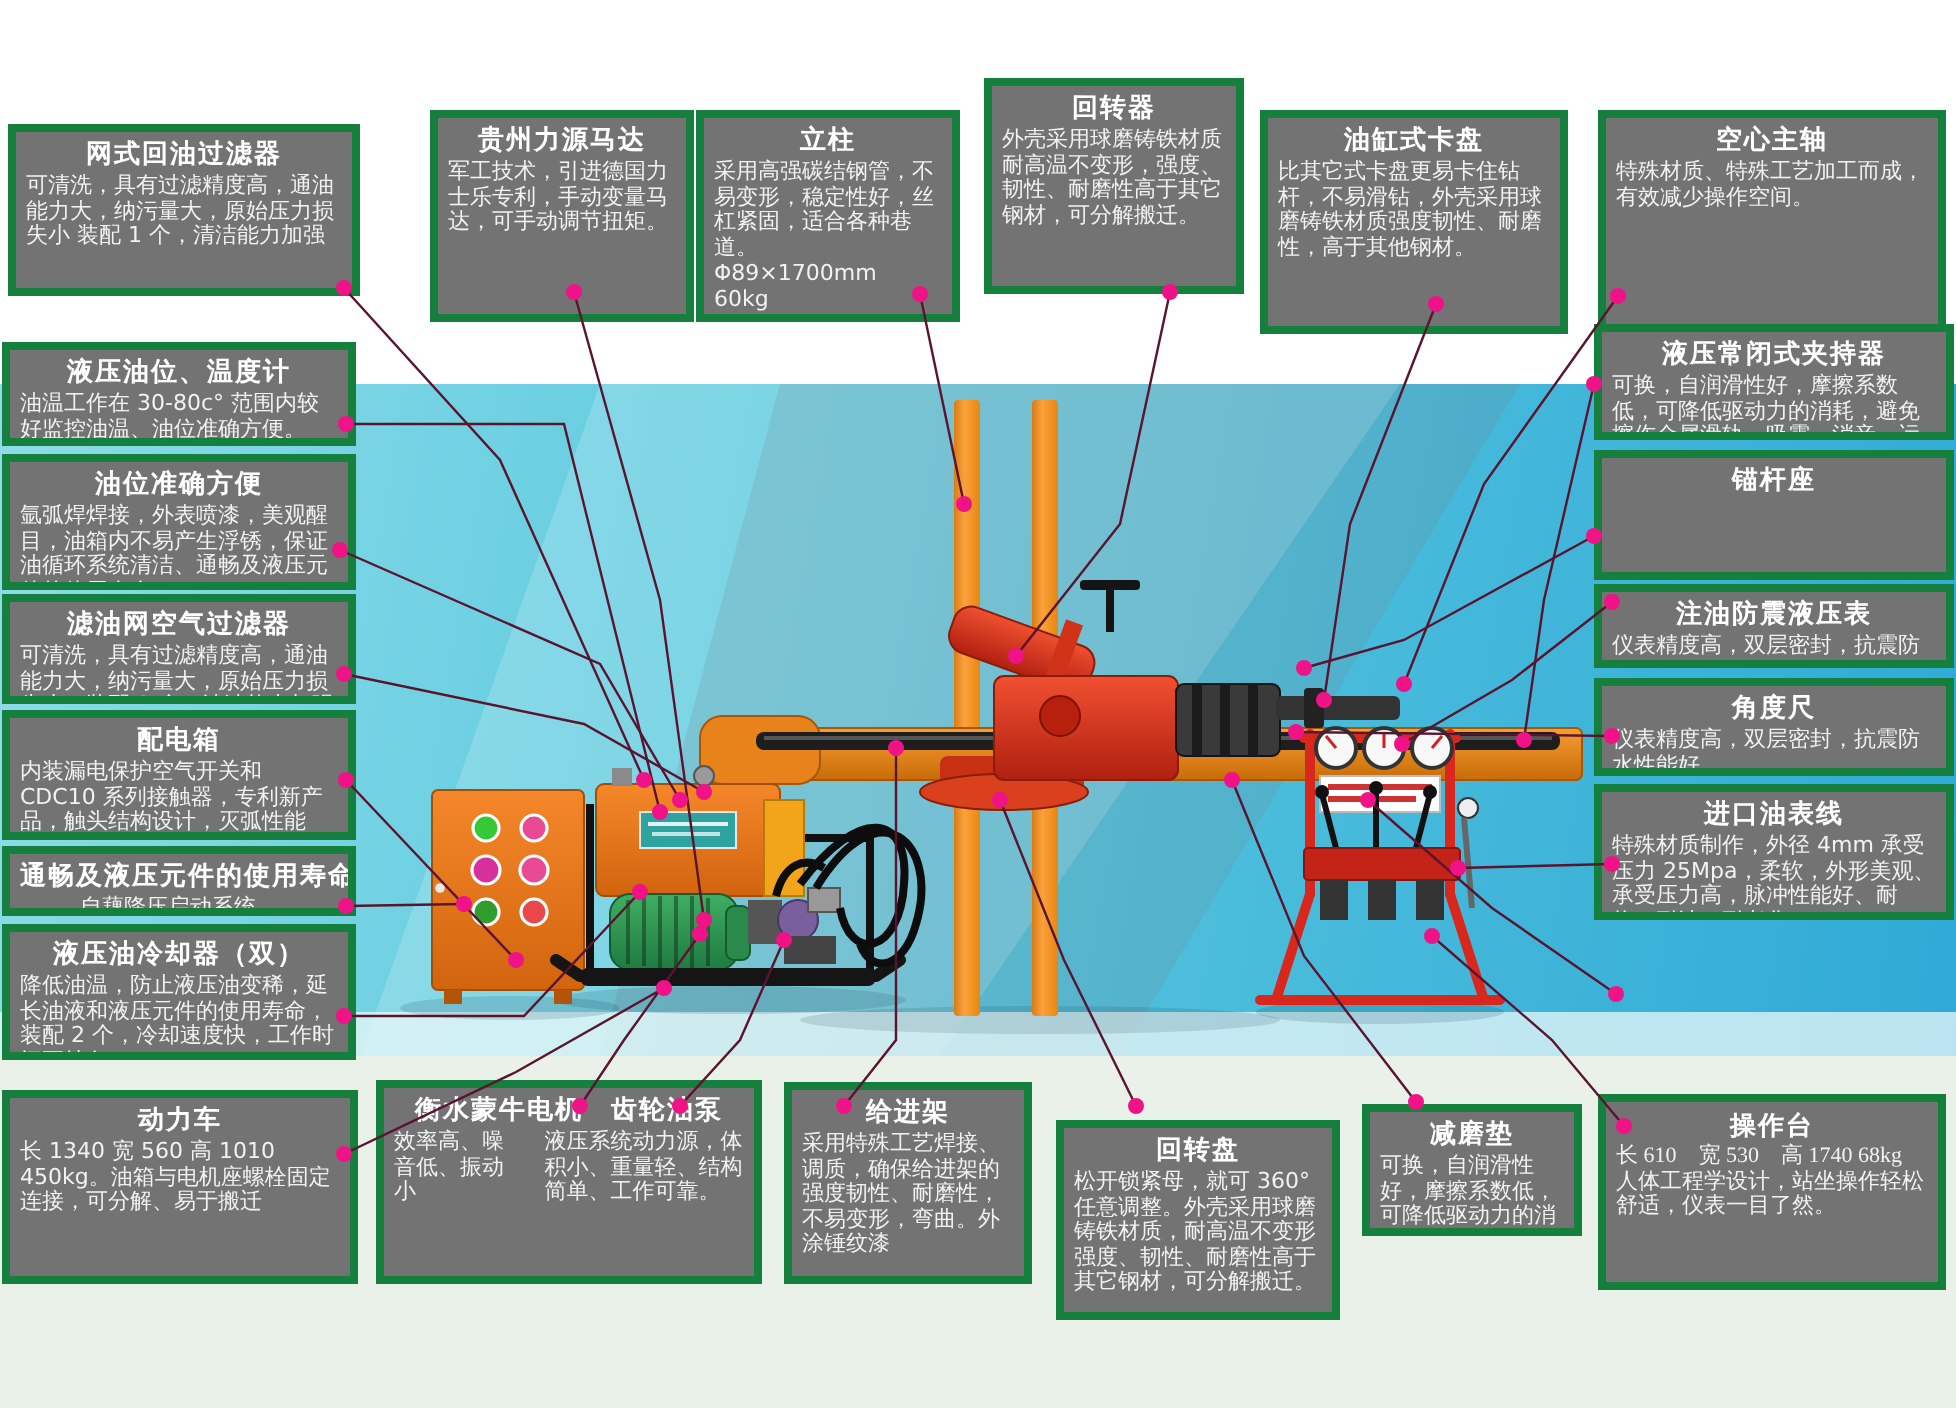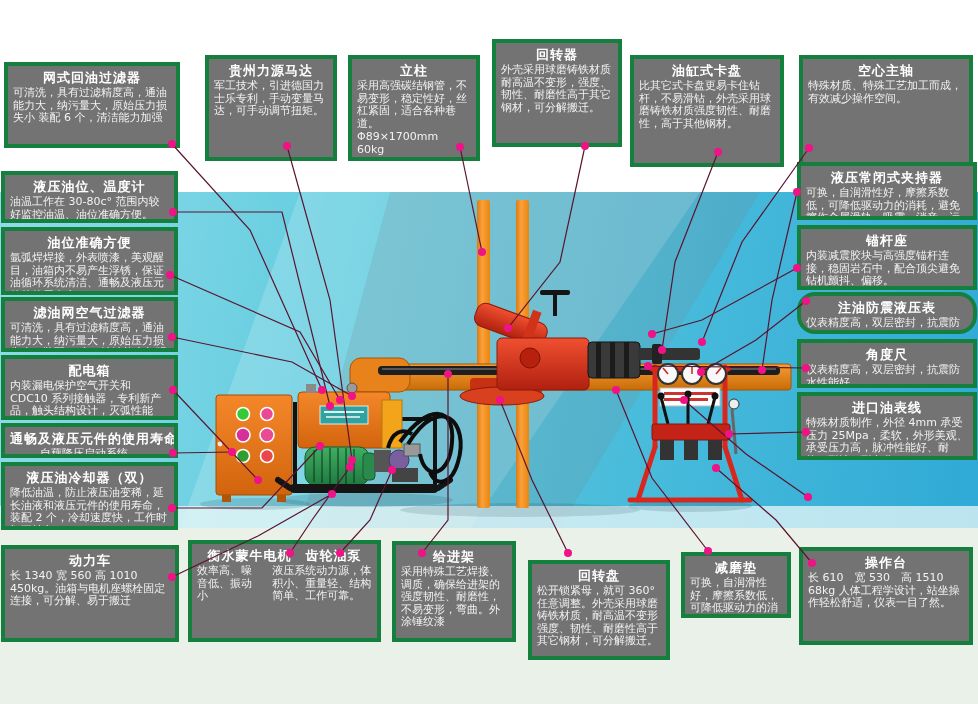--- a/index.html
+++ b/index.html
@@ -29,43 +29,43 @@
   .callout .b{
     font-size:11px;line-height:12.6px;color:#f2f2f2;margin-top:1px;
   }
   .callout .b2{font-size:11px;line-height:12.6px;color:#f2f2f2;margin-top:1px;}
   .center .b{text-align:center;}
   .twocol{display:flex;gap:14px;}
   .twocol .colL{width:38%;}
   .twocol .colR{width:62%;}
   
   .c0{left:4px;top:62px;width:176px;height:86px;}
-  .c1{left:205px;top:55px;width:132px;height:106px;}
+  .c1{left:215px;top:55px;width:132px;height:106px;}
   .c2{left:348px;top:55px;width:132px;height:106px;}
   .c3{left:492px;top:39px;width:130px;height:108px;}
   .c4{left:630px;top:55px;width:154px;height:112px;}
   .c5{left:799px;top:55px;width:174px;height:119px;}
   .c6{left:1px;top:171px;width:177px;height:52px;}
   .c7{left:1px;top:227px;width:177px;height:68px;}
   .c8{left:1px;top:297px;width:177px;height:55px;}
   .c9{left:1px;top:355px;width:177px;height:65px;}
   .c10{left:1px;top:423px;width:177px;height:35px;}
   .c11{left:1px;top:462px;width:177px;height:68px;}
   .c12{left:797px;top:162px;width:180px;height:58px;}
   .c13{left:797px;top:225px;width:180px;height:65px;}
-  .c14{left:797px;top:292px;width:180px;height:42px;border-radius:18px;}
+  .c14{left:797px;top:292px;width:180px;height:42px;}
   .c15{left:797px;top:339px;width:180px;height:49px;}
   .c16{left:797px;top:392px;width:180px;height:68px;}
   .c17{left:797px;top:463px;width:180px;height:70px;}
   .c18{left:1px;top:545px;width:178px;height:97px;}
   .c19{left:188px;top:540px;width:193px;height:102px;}
   .c20{left:392px;top:541px;width:124px;height:101px;}
   .c21{left:528px;top:560px;width:142px;height:100px;}
   .c22{left:681px;top:552px;width:110px;height:66px;}
-  .c23{left:799px;top:547px;width:174px;height:98px;}
+  .c23{left:799px;top:547px;width:174px;height:98px;font-family:Liberation Serif, serif;}
   #leads{position:absolute;left:0;top:0;width:978px;height:704px;z-index:40;pointer-events:none;}
   #machine{position:absolute;left:0;top:0;width:978px;height:336px;}
 </style>
 </head>
 <body>
 
 <div id="stage">
 
   <div class="bottom-bg"></div>
 
@@ -298,21 +298,21 @@
         <circle cx="500" cy="400" r="4"></circle>
       <circle cx="708" cy="551" r="4"></circle>
         <circle cx="616" cy="390" r="4"></circle>
       <circle cx="812" cy="563" r="4"></circle>
         <circle cx="716" cy="468" r="4"></circle>
     </g>
   </svg>
 
   <div class="callout c0">
     <div class="t">网式回油过滤器</div>
-    <div class="b">可清洗，具有过滤精度高，通油能力大，纳污量大，原始压力损失小 装配 6 个，清洁能力加强</div>
+    <div class="b">可清洗，具有过滤精度高，通油能力大，纳污量大，原始压力损失小 装配 1 个，清洁能力加强</div>
   </div>
   <div class="callout c1">
     <div class="t">贵州力源马达</div>
     <div class="b">军工技术，引进德国力士乐专利，手动变量马达，可手动调节扭矩。</div>
   </div>
   <div class="callout c2">
     <div class="t">立柱</div>
     <div class="b">采用高强碳结钢管，不易变形，稳定性好，丝杠紧固，适合各种巷道。</div>
     <div class="b2">Φ89×1700mm　60kg</div>
   </div>
@@ -351,21 +351,20 @@
   <div class="callout c11">
     <div class="t">液压油冷却器（双）</div>
     <div class="b">降低油温，防止液压油变稀，延长油液和液压元件的使用寿命，装配 2 个，冷却速度快，工作时间更持久.</div>
   </div>
   <div class="callout c12">
     <div class="t">液压常闭式夹持器</div>
     <div class="b">可换，自润滑性好，摩擦系数低，可降低驱动力的消耗，避免擦伤金属滑轨，吸震，消音，运行平稳</div>
   </div>
   <div class="callout c13">
     <div class="t">锚杆座</div>
-    <div class="b">内装减震胶块与高强度锚杆连接，稳固岩石中，配合顶尖避免钻机颤抖、偏移。</div>
   </div>
   <div class="callout c14">
     <div class="t">注油防震液压表</div>
     <div class="b">仪表精度高，双层密封，抗震防水性能好</div>
   </div>
   <div class="callout c15">
     <div class="t">角度尺</div>
     <div class="b">仪表精度高，双层密封，抗震防水性能好</div>
   </div>
   <div class="callout c16">
@@ -390,16 +389,16 @@
   <div class="callout c21">
     <div class="t">回转盘</div>
     <div class="b">松开锁紧母，就可 360°任意调整。外壳采用球磨铸铁材质，耐高温不变形强度、韧性、耐磨性高于其它钢材，可分解搬迁。</div>
   </div>
   <div class="callout c22">
     <div class="t">减磨垫</div>
     <div class="b">可换，自润滑性好，摩擦系数低，可降低驱动力的消耗，避免擦伤金属滑轨，吸震 消音、运行平稳</div>
   </div>
   <div class="callout c23">
     <div class="t">操作台</div>
-    <div class="b">长 610　宽 530　高 1510 68kg 人体工程学设计，站坐操作轻松舒适，仪表一目了然。</div>
+    <div class="b">长 610　宽 530　高 1740 68kg 人体工程学设计，站坐操作轻松舒适，仪表一目了然。</div>
   </div>
 
 </div>
 
 </body></html>

